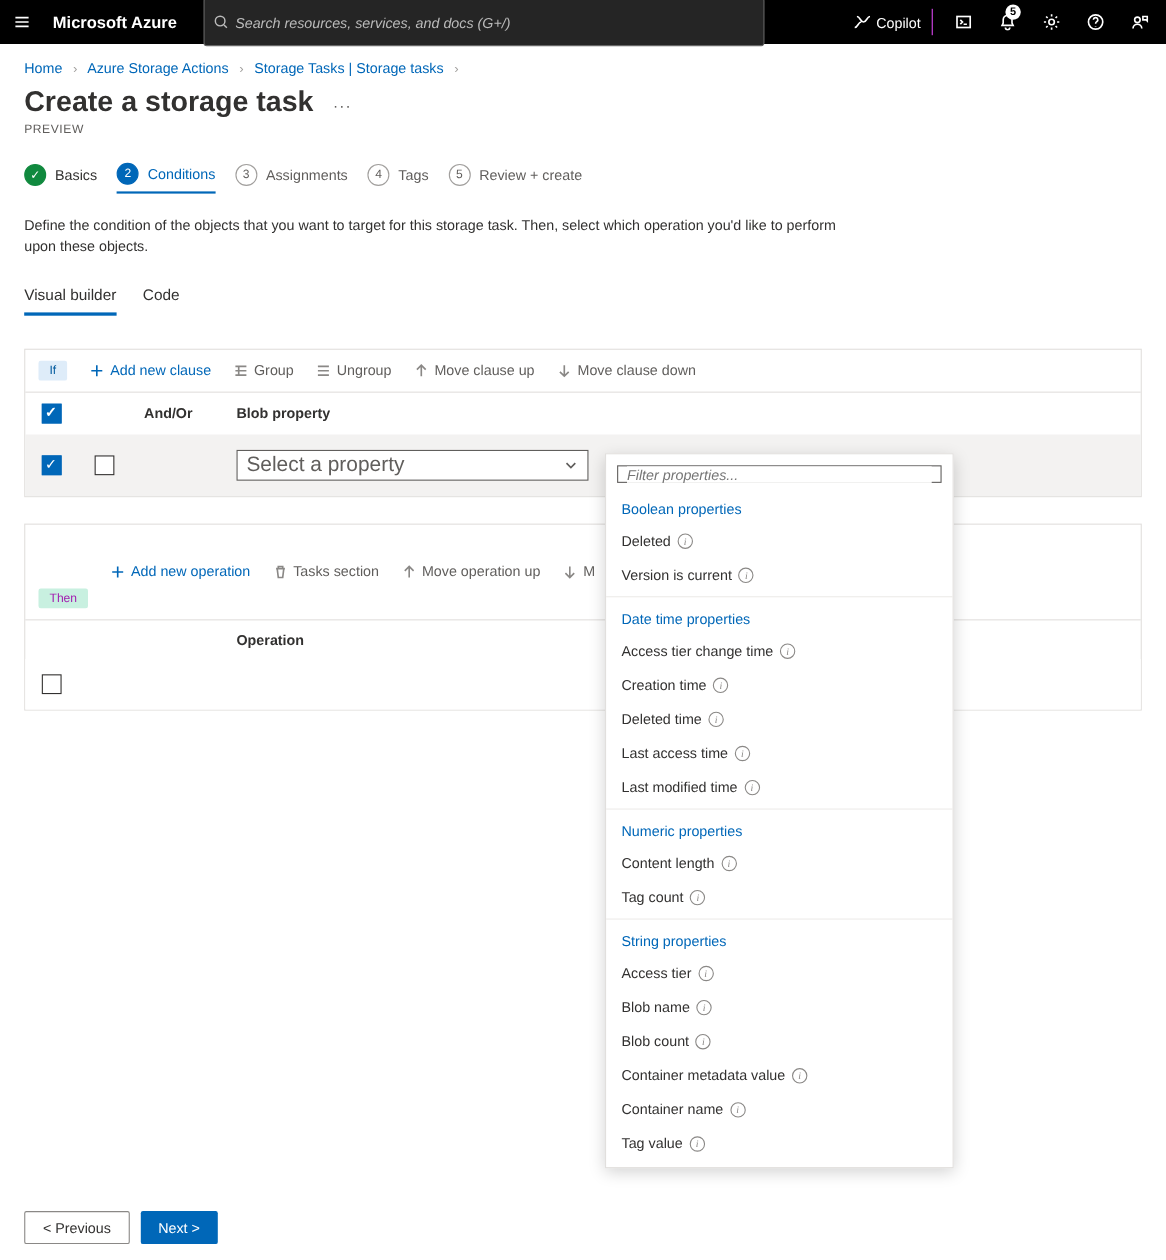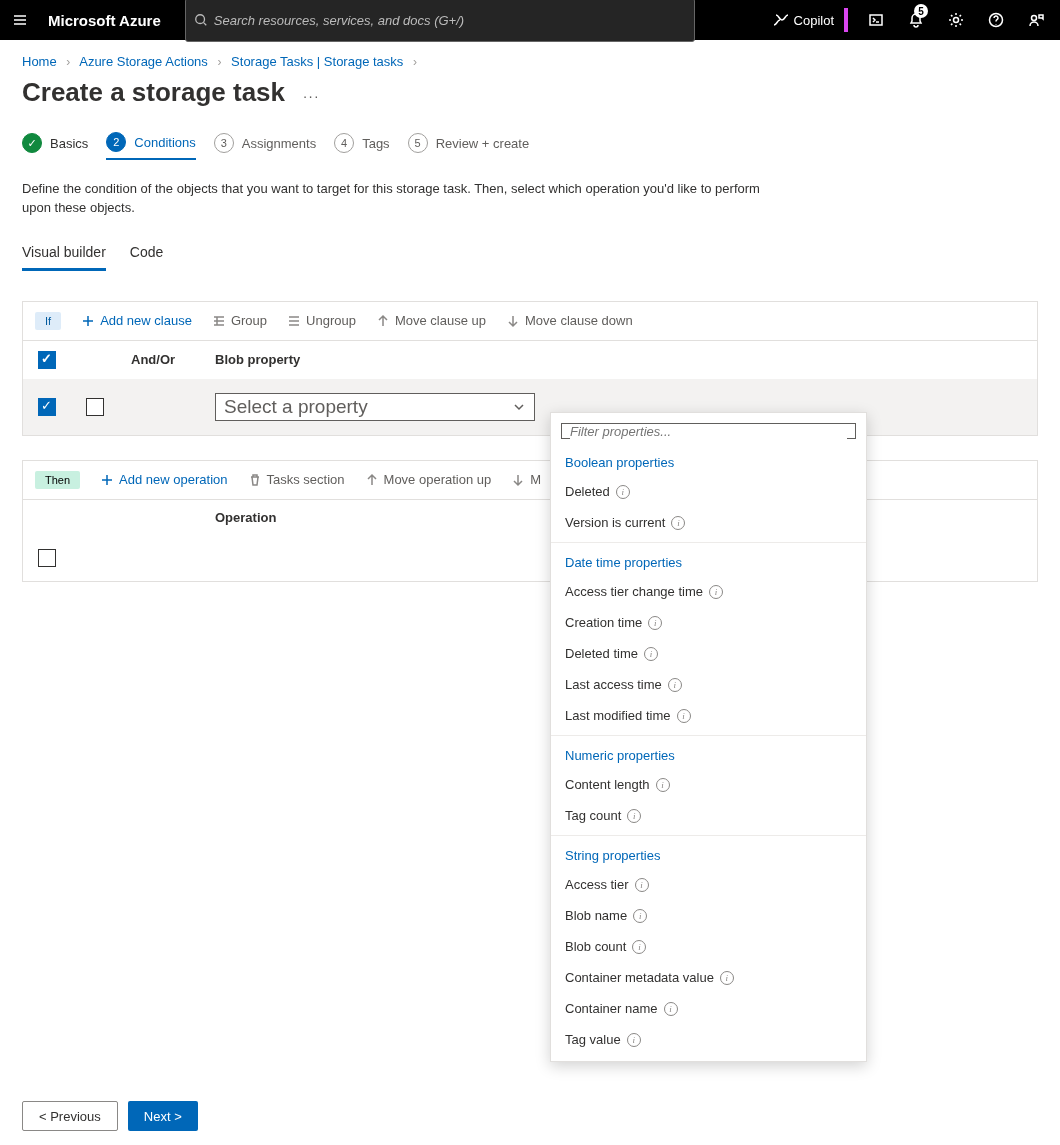--- a/index.html
+++ b/index.html
@@ -7,21 +7,21 @@
 
   
   .topbar { height: 40px; background: #000; color: #fff; display: flex; align-items: center; padding: 0 8px; gap: 8px; }
   .hamburger { width: 24px; height: 24px; display:flex; align-items:center; justify-content:center; cursor:pointer; }
   .brand { font-size: 15px; font-weight: 600; padding: 0 16px 0 8px; }
   .searchwrap { flex: 0 0 510px; height: 44px; background: #252525; border: 1px solid #666; border-radius: 3px; display: flex; align-items: center; padding: 0 8px; gap: 6px; }
   .searchwrap input { flex: 1; background: transparent; border: none; color: #ccc; font-size: 13px; font-style: normal; outline: none; }
   .searchwrap input::placeholder { color: #bbb; font-style: italic; }
   .spacer { flex: 1; }
   .topicon { width: 32px; height: 40px; display: flex; align-items: center; justify-content: center; cursor: pointer; position: relative; }
-  .copilot { display: flex; align-items: center; gap: 6px; padding: 0 10px; border-right: 4px solid #d946ef; height: 24px; cursor:pointer; margin-right:4px;}
+  .copilot { display: flex; align-items: center; gap: 6px; padding: 0 10px; border-right: 1px solid #d946ef; height: 24px; cursor:pointer; margin-right:4px;}
   .badge { position: absolute; top: 4px; right: 4px; background: #fff; color: #000; border-radius: 50%; width: 14px; height: 14px; font-size: 10px; display:flex; align-items:center; justify-content:center; font-weight:600;}
 
   
   .breadcrumb { padding: 14px 22px 6px; font-size: 13px; color: #605e5c; }
   .breadcrumb a { color: #0067b8; text-decoration: none; }
   .breadcrumb .sep { margin: 0 6px; color: #a19f9d; font-size:12px;}
 
   
   .titleblock { padding: 2px 22px 18px; }
   .titleblock h1 { font-size: 26px; font-weight: 600; display:inline-block;}
@@ -43,21 +43,21 @@
   
   .subtabs { display:flex; gap:24px; padding:0 22px; border-bottom:none; margin-bottom:30px;}
   .subtab { padding:8px 0; font-size:14px; cursor:pointer; color:#323130;}
   .subtab.active { border-bottom:3px solid #0067b8; font-weight:400;}
 
   
   .panel { border:1px solid #e1dfdd; margin: 0 22px 24px;}
   .paneltoolbar { display:flex; align-items:center; gap:20px; padding:10px 12px; border-bottom:1px solid #e1dfdd;}
   .chip { padding:3px 10px; border-radius:2px; font-size:11px;}
   .chip.if { background:#deecf9; color:#005a9e;}
-  .chip.then { background:#c8f0e0; color:#000000;}
+  .chip.then { background:#c8f0e0; color:#a21caf;margin-top:48px;}
   .tbtn { display:flex; align-items:center; gap:5px; color:#605e5c; font-size:13px; cursor:pointer;}
   .tbtn.primary { color:#0067b8; }
   .tbtn svg { stroke:#8a8886; }
   .tbtn.primary svg { stroke:#0067b8; }
 
   .headerrow, .datarow { display:flex; align-items:center; padding:10px 12px; gap:24px;}
   .headerrow { font-size:13px; font-weight:600; color:#323130;}
   .col-cb1 { width:24px; display:flex; justify-content:center;}
   .col-cb2 { width:24px; display:flex; justify-content:center;}
   .col-andor { width:60px; }
@@ -147,20 +147,21 @@
   <span class="sep">›</span>
   <a href="#">Azure Storage Actions</a>
   <span class="sep">›</span>
   <a href="#">Storage Tasks | Storage tasks</a>
   <span class="sep">›</span>
 </div>
 
 <div class="titleblock">
   <h1>Create a storage task</h1>
   <span class="moredots">···</span>
+  <div class="preview">PREVIEW</div>
 </div>
 
 <div class="wiztabs">
   <div class="wiztab done">
     <span class="stepnum">✓</span>
     <span>Basics</span>
   </div>
   <div class="wiztab active">
     <span class="stepnum">2</span>
     <span>Conditions</span>

